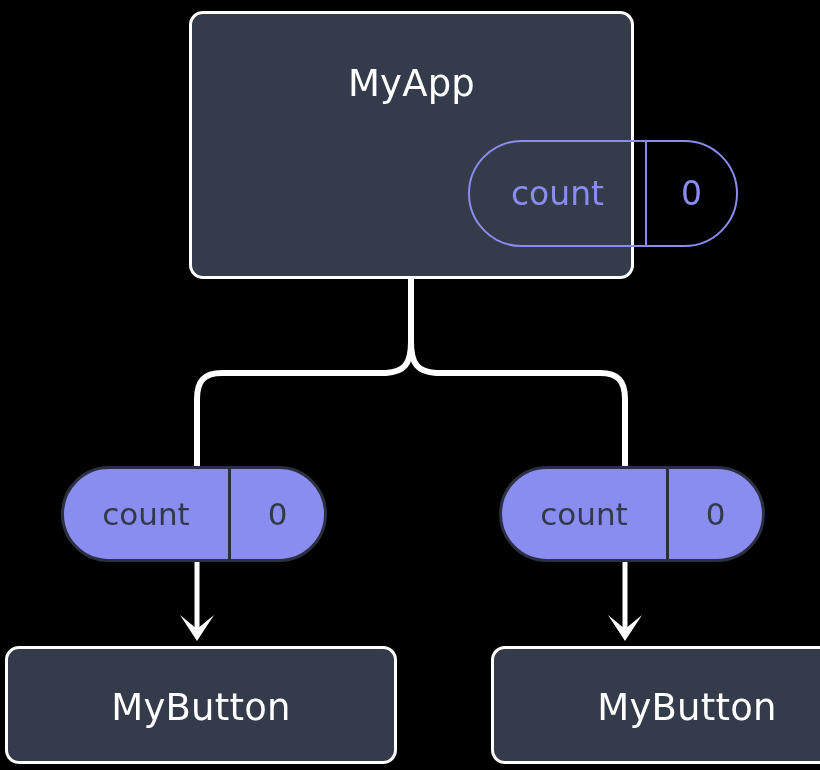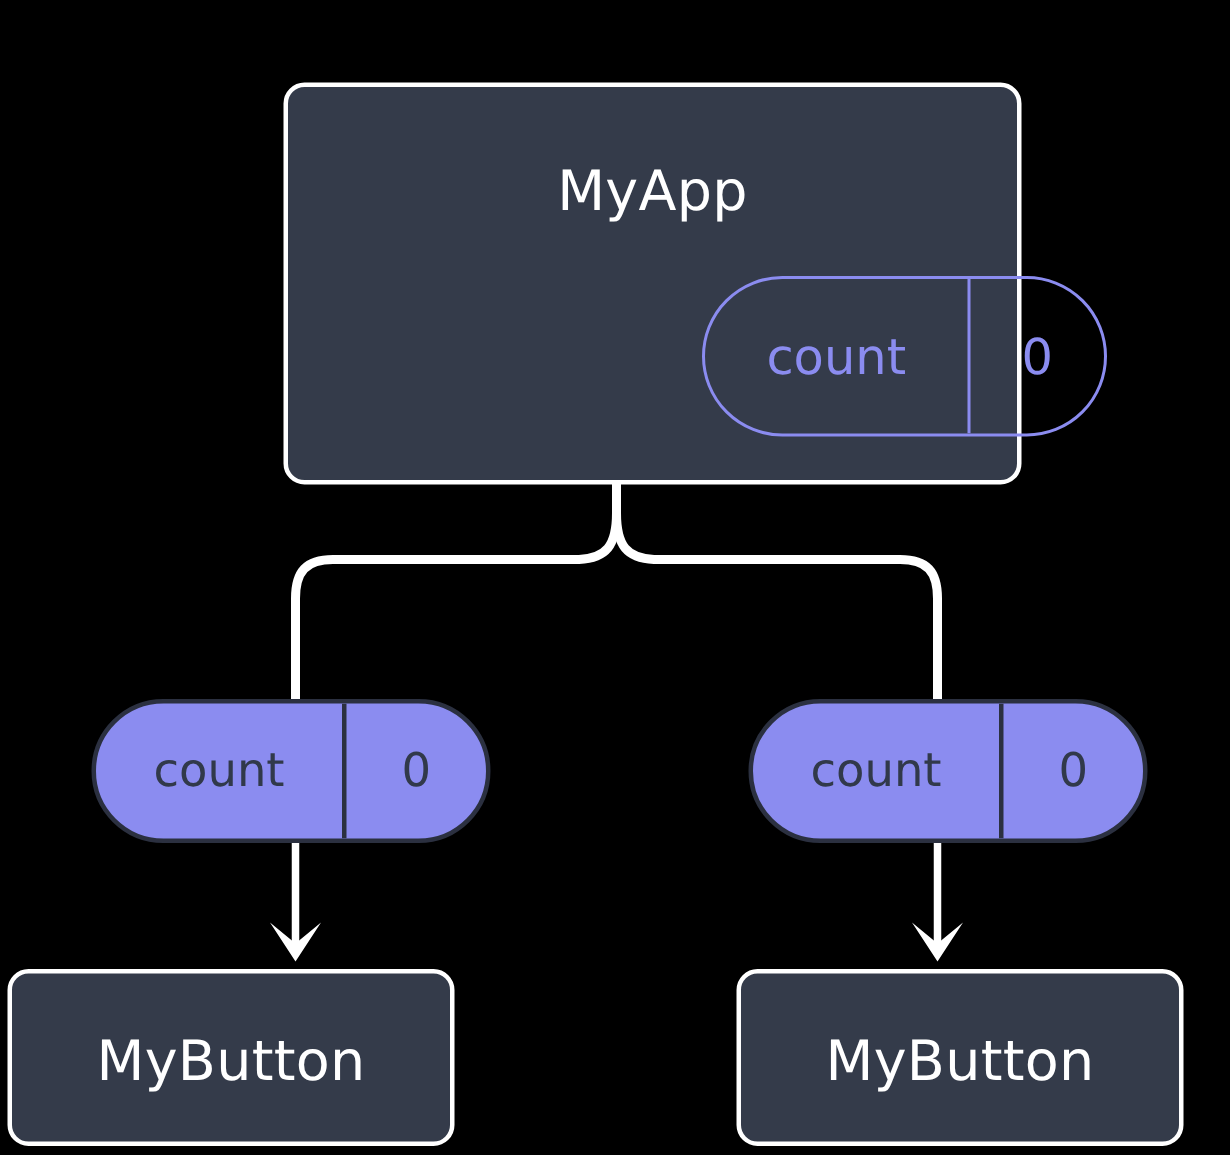--- a/index.html
+++ b/index.html
@@ -44,32 +44,31 @@
     color: #ffffff;
     font-family: "DejaVu Sans", sans-serif;
     font-weight: 400;
     letter-spacing: 0.2px;
     white-space: nowrap;
   }
 
   #card-myapp {
     left: 189px;
     top: 11px;
-    width: 492px;
+    width: 445px;
     height: 268px;
-    margin-top: 44px;
   }
   #card-myapp .card-title {
     top: 48px;
     font-size: 37px;
   }
 
   .card-mybutton {
     top: 646px;
-    width: 298px;
+    width: 392px;
     height: 118px;
   }
   #card-mybutton-left  { left: 5px; }
   #card-mybutton-right { left: 491px; }
   .card-mybutton .card-title {
     top: 37px;
     font-size: 37px;
   }
 
   

